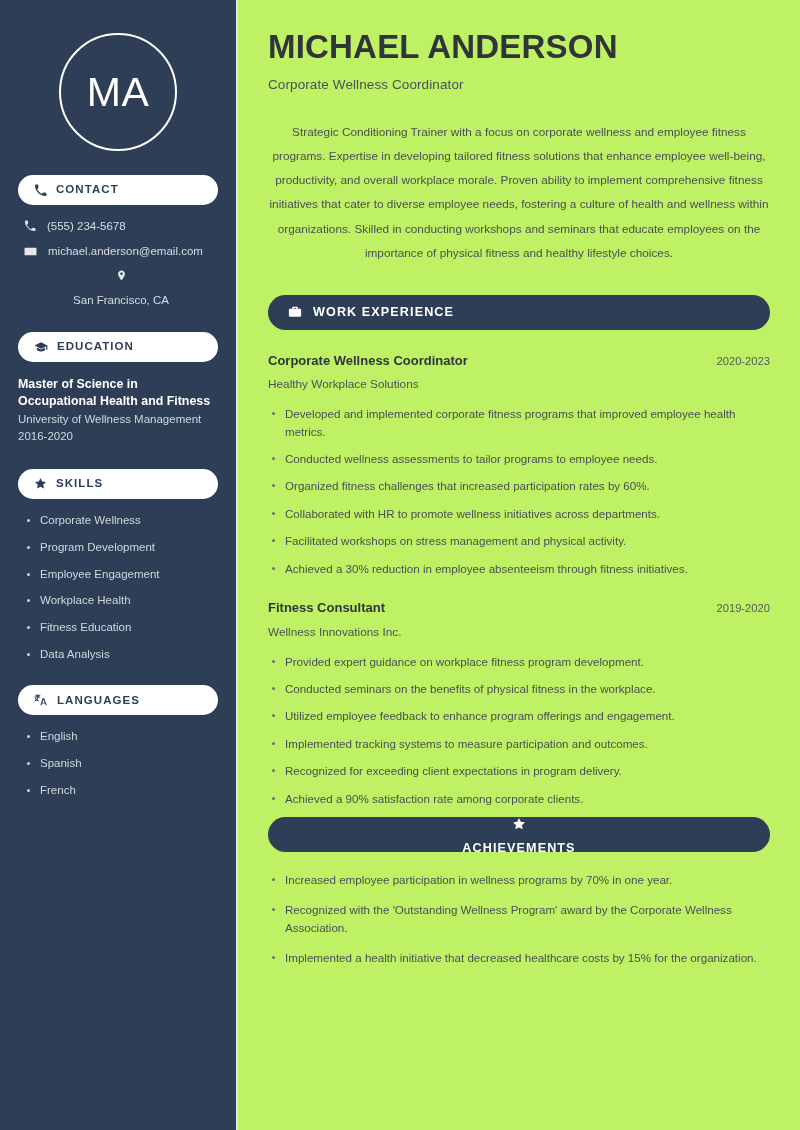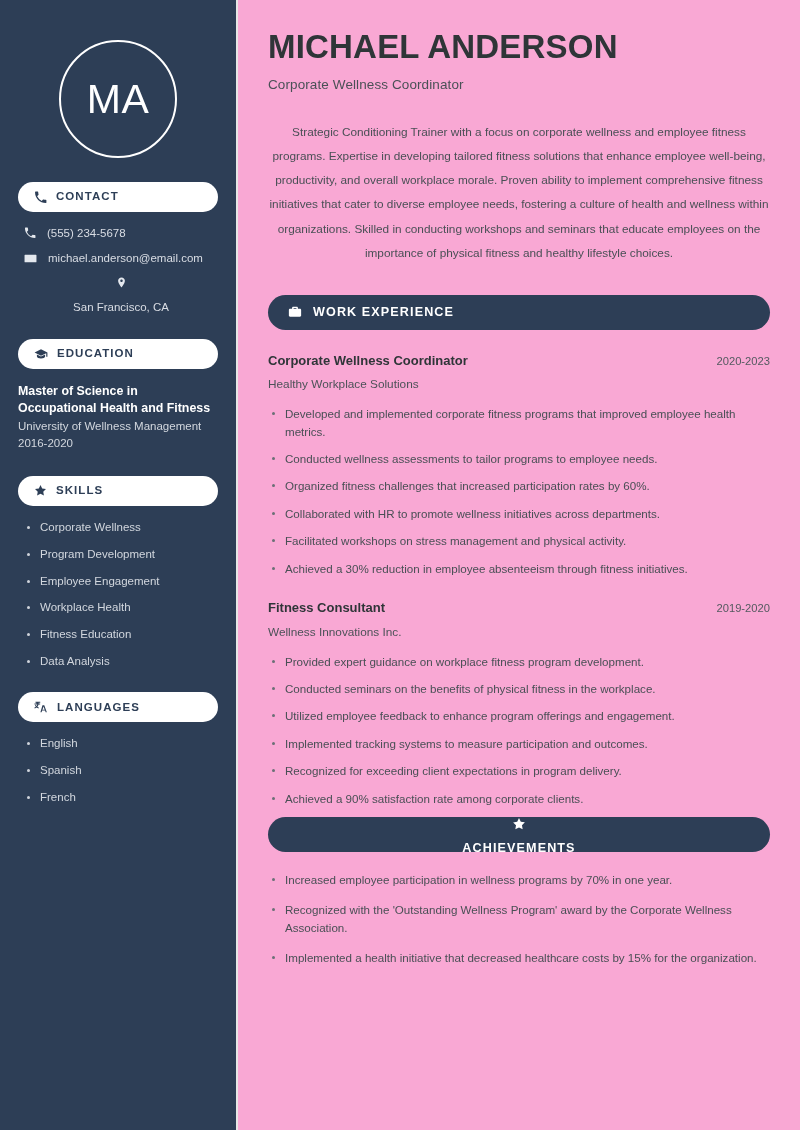--- a/index.html
+++ b/index.html
@@ -16,21 +16,21 @@
     overflow: hidden;
   }
 
   
   .sidebar {
     width: 238px;
     min-width: 238px;
     height: 1130px;
     background: #2d3e56;
     border-right: 2px solid #e6e6e6;
-    padding: 15px 18px;
+    padding: 8px 18px;
     position: relative;
   }
 
   .monogram-wrap {
     display: flex;
     justify-content: center;
     padding-top: 25px;
     padding-bottom: 24px;
   }
   .monogram {
@@ -127,21 +127,21 @@
     background: #cfd4db;
   }
 
   .gap-edu { height: 14px; }
   .gap-lang { height: 11px; }
 
   
   .main {
     flex: 1;
     height: 1130px;
-    background: #f9a8d4;
+    background: #bef264;
     padding: 28px 30px 0 30px;
   }
 
   .name {
     color: #2f3538;
     font-size: 33px;
     font-weight: bold;
     line-height: 1.13;
     letter-spacing: 0.2px;
   }

